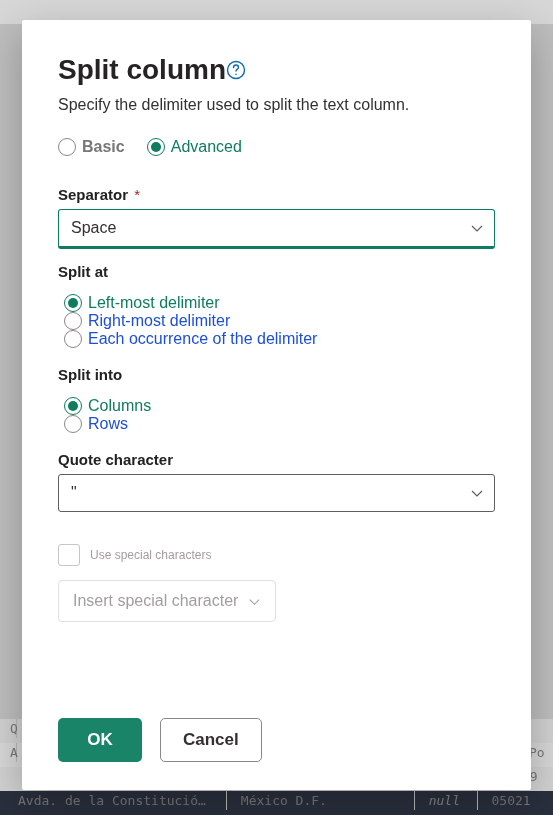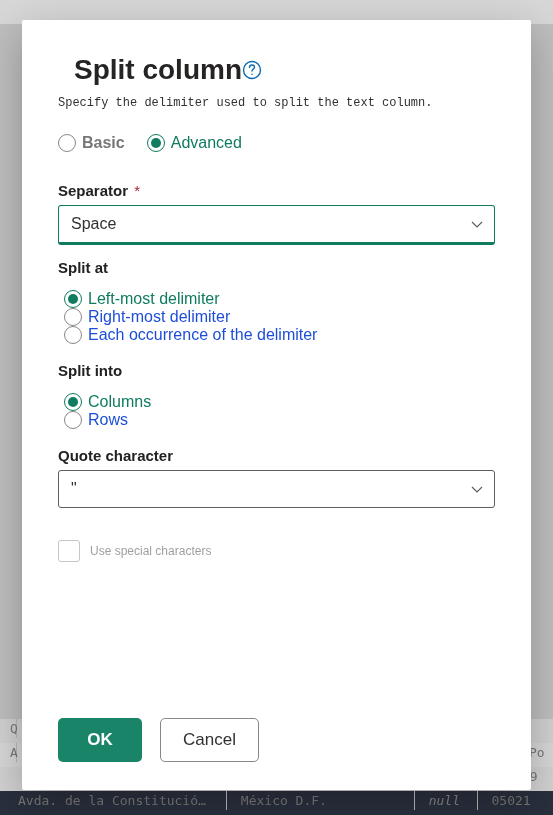--- a/index.html
+++ b/index.html
@@ -52,36 +52,34 @@
     border-radius: 2px;
     padding: 34px 36px 28px 36px;
     display: flex;
     flex-direction: column;
   }
 
   .dlg-header {
     display: flex;
     align-items: center;
     margin-bottom: 10px;
-    margin-left: 16px;
   }
   .dlg-title {
     font-size: 28px;
     font-weight: 600;
     color: #252423;
   }
   .help-icon {
     width: 20px; height: 20px;
     color: #0c6bb3;
   }
   .dlg-subtitle {
-    font-size: 12px;
+    font-size: 16px;
     color: #323130;
     margin-bottom: 24px;
-    font-family: Liberation Mono, monospace;
   }
 
   .mode-row {
     display: flex;
     gap: 22px;
     margin-bottom: 30px;
   }
 
   .radio {
     display: inline-flex;
@@ -213,21 +211,21 @@
     border: 1px solid transparent;
   }
   .btn.primary {
     background: #1a8468;
     color: #fff;
   }
   .btn.secondary {
     background: #fff;
     color: #323130;
     border: 1px solid #8a8886;
-    font-weight: 400;
+    font-weight: 700;
   }
 </style>
 </head>
 <body>
 
 <div class="backdrop">
   <div class="bg-row top"></div>
   <div class="bg-row bot1" style="bottom:72px;">
     <span class="cell" style="width:10px;">Q</span>
   </div>
@@ -330,20 +328,26 @@
     <svg class="chev" viewBox="0 0 14 14" fill="none" stroke="currentColor" stroke-width="1.2">
       <path d="M2 5 l5 5 l5 -5"></path>
     </svg>
   </div>
 
   <div class="checkbox-row">
     <div class="checkbox-box"></div>
     <div class="checkbox-label">Use special characters</div>
   </div>
 
+  <div class="insert-btn">
+    <span>Insert special character</span>
+    <svg class="chev" viewBox="0 0 14 14" fill="none" stroke="currentColor" stroke-width="1.2">
+      <path d="M2 5 l5 5 l5 -5"></path>
+    </svg>
+  </div>
 
   <div class="spacer"></div>
 
   <div class="dlg-footer">
     <div class="btn primary">
       <span>OK</span>
     </div>
     <div class="btn secondary">
       <span>Cancel</span>
     </div>

